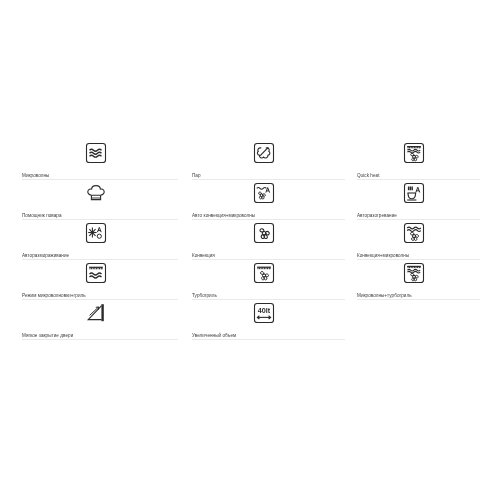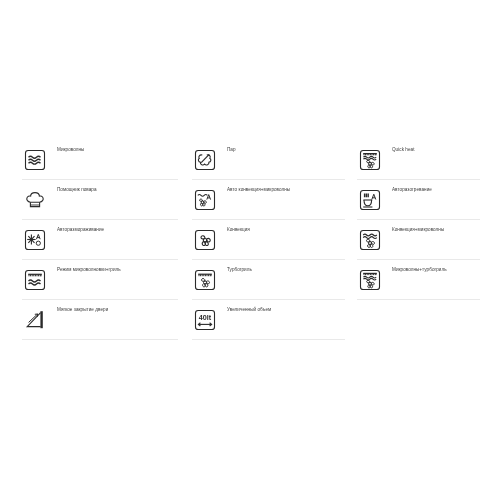--- a/index.html
+++ b/index.html
@@ -32,20 +32,21 @@
   }
 
   .col-0 { margin-left: 22px;  width: 156px; margin-top: 140px; }
   .col-1 { margin-left: 14px;  width: 153px; margin-top: 140px; }
   .col-2 { margin-left: 12px;  width: 123px; margin-top: 140px; }
 
   .feature-row {
     position: relative;
     height: 40px;
     display: flex;
+    flex-direction: column;
     align-items: center;
     box-sizing: border-box;
   }
   .feature-row.with-divider {
     border-bottom: 1px solid #e9e9e9;
   }
 
   .feature-icon {
     width: 26px;
     min-width: 26px;

